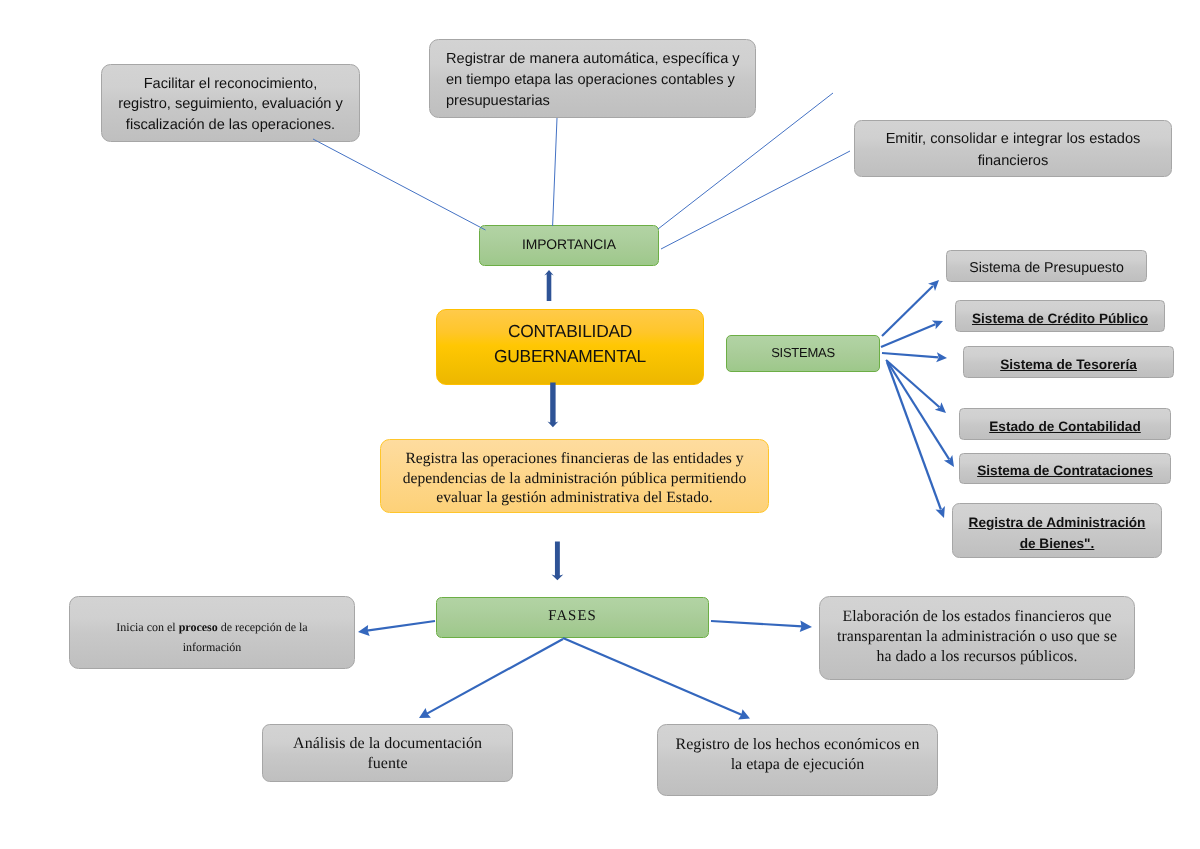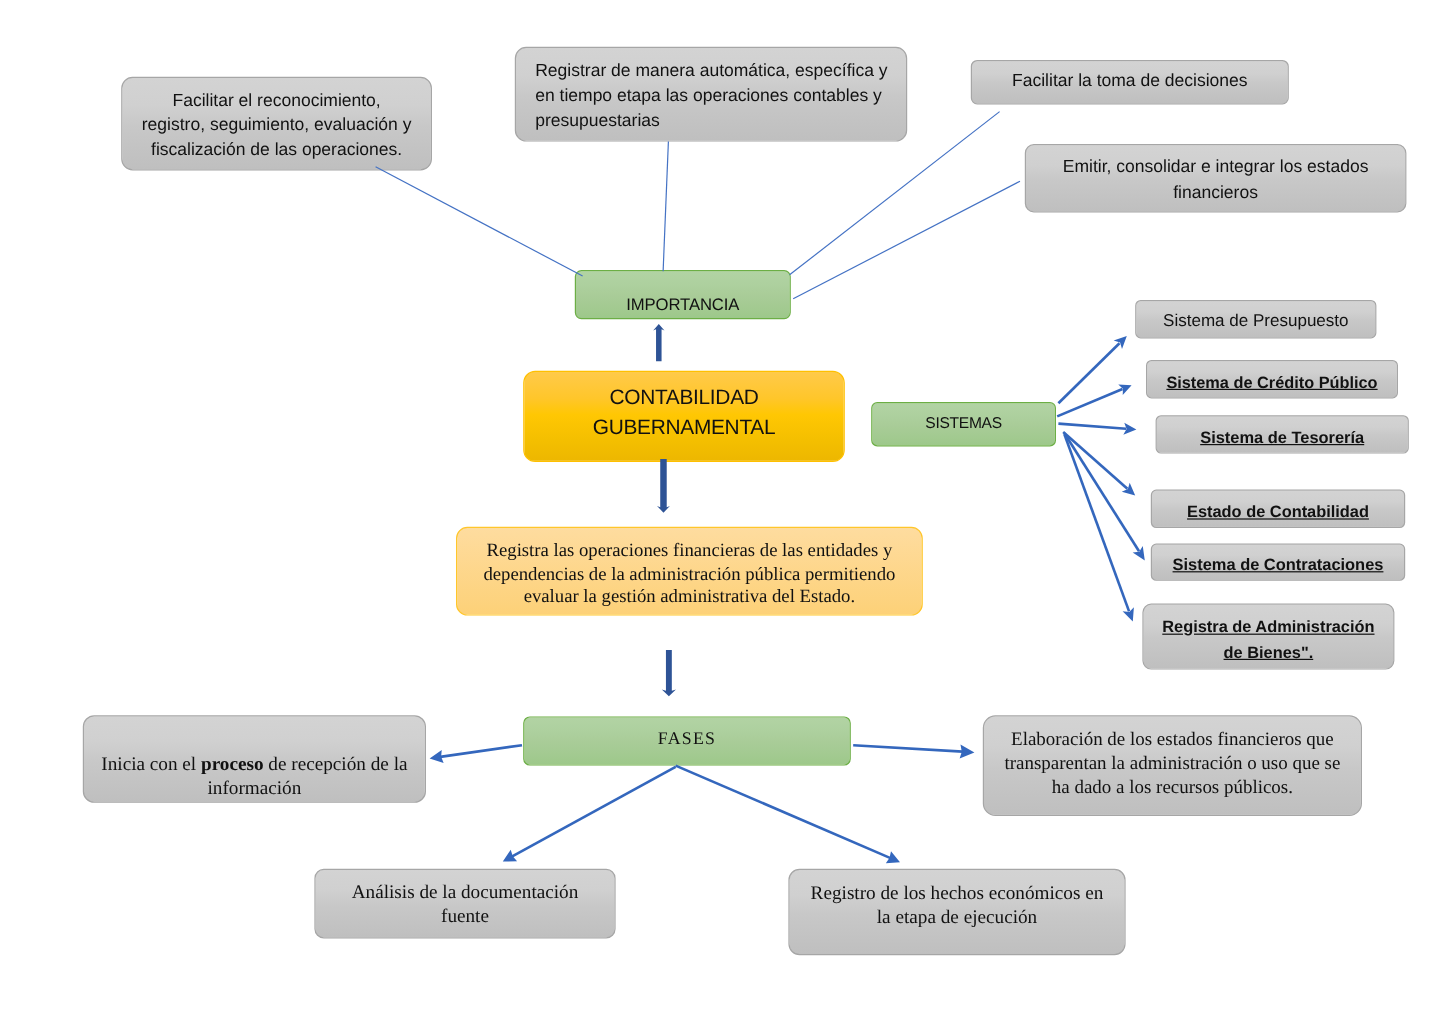--- a/index.html
+++ b/index.html
@@ -21,21 +21,21 @@
   .orange{background:linear-gradient(to bottom,#FFCA4A 0%,#FFC62A 30%,#FFC703 48%,#F4BF00 77%,#EDB700 100%);
           border:1.2px solid #FFC000;border-radius:12px;}
   .peach{background:linear-gradient(to bottom,#FEDC9F 0%,#FDD178 100%);
          border:1.7px solid #FFC62B;border-radius:10px;}
   .sans{font-family:"Liberation Sans", sans-serif;}
   .serif{font-family:"Liberation Serif", serif;}
   .bold{font-weight:bold;text-decoration:underline;}
   
   .box-imp1{border-radius:9.5px;}  .box-imp2{border-radius:9.5px;}
   .box-imp3{border-radius:5.3px;}  .box-imp4{border-radius:7.5px;}
-  .box-importancia{border-radius:5.5px;align-items:flex-end;} .box-sistemas{border-radius:5px;}
+  .box-importancia{border-radius:5.5px;} .box-sistemas{border-radius:5px;}
   .box-center{border-radius:10px;}
   .box-sis1,.box-sis2,.box-sis3,.box-sis4,.box-sis5{border-radius:4.5px;}
   .box-sis6{border-radius:7.3px;}
   .box-definicion{border-radius:9.5px;}
   .box-fases{border-radius:5.5px;}
   .box-fase1{border-radius:9.5px;} .box-fase2{border-radius:10.5px;}
   .box-fase3{border-radius:7.8px;} .box-fase4{border-radius:9.3px;}
 
   svg .thin{fill:none;stroke:#4472C4;stroke-width:1;}
   svg .arr{fill:none;stroke:#3467BD;stroke-width:2.2;}
@@ -52,22 +52,22 @@
   .box-center{left:436px;top:309px;width:268px;height:76px;font-size:17.4px;line-height:25.4px;letter-spacing:-0.25px;padding-bottom:6px;}
   .box-sistemas{left:726px;top:335px;width:154px;height:37px;font-size:13px;letter-spacing:-0.25px;padding-bottom:3px;}
   .box-sis1{left:946px;top:250px;width:201px;height:32px;font-size:14.2px;padding-top:3px;}
   .box-sis2{left:955px;top:300px;width:210px;height:32px;font-size:13.6px;padding-top:4px;}
   .box-sis3{left:963px;top:346px;width:211px;height:32px;font-size:13.7px;padding-top:4px;}
   .box-sis4{left:959px;top:408px;width:212px;height:32px;font-size:13.65px;padding-top:4px;}
   .box-sis5{left:959px;top:453px;width:212px;height:31px;font-size:13.7px;padding-top:4px;}
   .box-sis6{left:952px;top:503px;width:210px;height:55px;font-size:13.65px;line-height:21.5px;padding-top:5px;}
   .box-definicion{left:380px;top:439px;width:389px;height:74px;font-size:15.6px;line-height:19.8px;padding-top:5px;}
   .box-fases{left:436px;top:597px;width:273px;height:41px;font-size:14.8px;letter-spacing:1.05px;padding-bottom:2px;}
-  .box-fase1{left:69px;top:596px;width:286px;height:73px;font-size:16px;line-height:19.8px;
-             align-items:flex-end;padding-top:11px;}
+  .box-fase1{left:69px;top:596px;width:286px;height:73px;font-size:12px;line-height:19.8px;
+             align-items:center;padding-top:11px;}
   .box-fase2{left:819px;top:596px;width:316px;height:84px;font-size:15.8px;line-height:20.2px;
              align-items:flex-start;padding-top:10px;}
   .box-fase3{left:262px;top:724px;width:251px;height:58px;font-size:16px;line-height:20.4px;
              align-items:flex-start;padding-top:9px;}
   .box-fase4{left:657px;top:724px;width:281px;height:72px;font-size:16px;line-height:20px;
              align-items:flex-start;padding-top:10px;}
 </style>
 </head>
 <body>
 
@@ -78,25 +78,20 @@
       <span class="ln">Facilitar el reconocimiento,</span>
       <span class="ln">registro, seguimiento, evaluación y</span>
       <span class="ln">fiscalización de las operaciones.</span>
     </span>
   </div>
   <div class="node grey sans box-imp2">
     <span class="txt">
       <span class="ln">Registrar de manera automática, específica y</span>
       <span class="ln">en tiempo etapa las operaciones contables y</span>
       <span class="ln">presupuestarias</span>
-    </span>
-  </div>
-  <div class="node grey sans box-imp3">
-    <span class="txt">
-      <span class="ln">Facilitar la toma de decisiones</span>
     </span>
   </div>
   <div class="node grey sans box-imp4">
     <span class="txt">
       <span class="ln">Emitir, consolidar e integrar los estados</span>
       <span class="ln">financieros</span>
     </span>
   </div>
 
   <div class="node green sans box-importancia">

